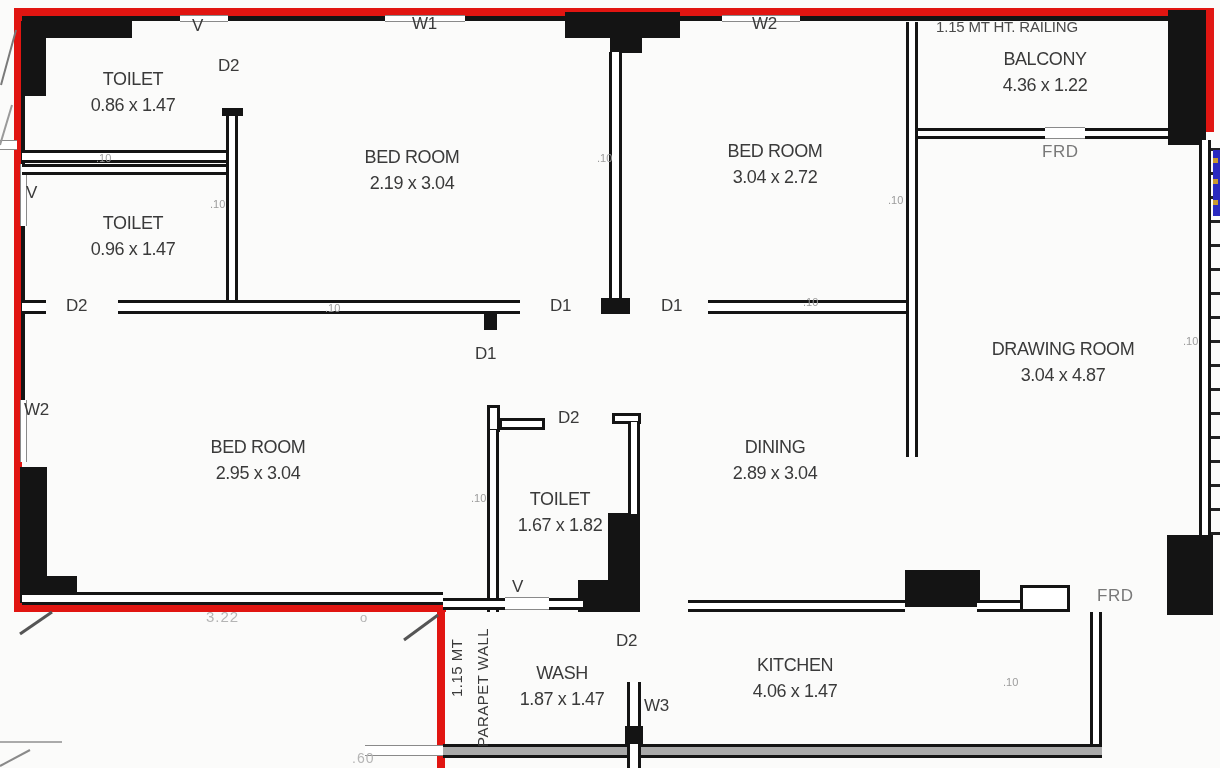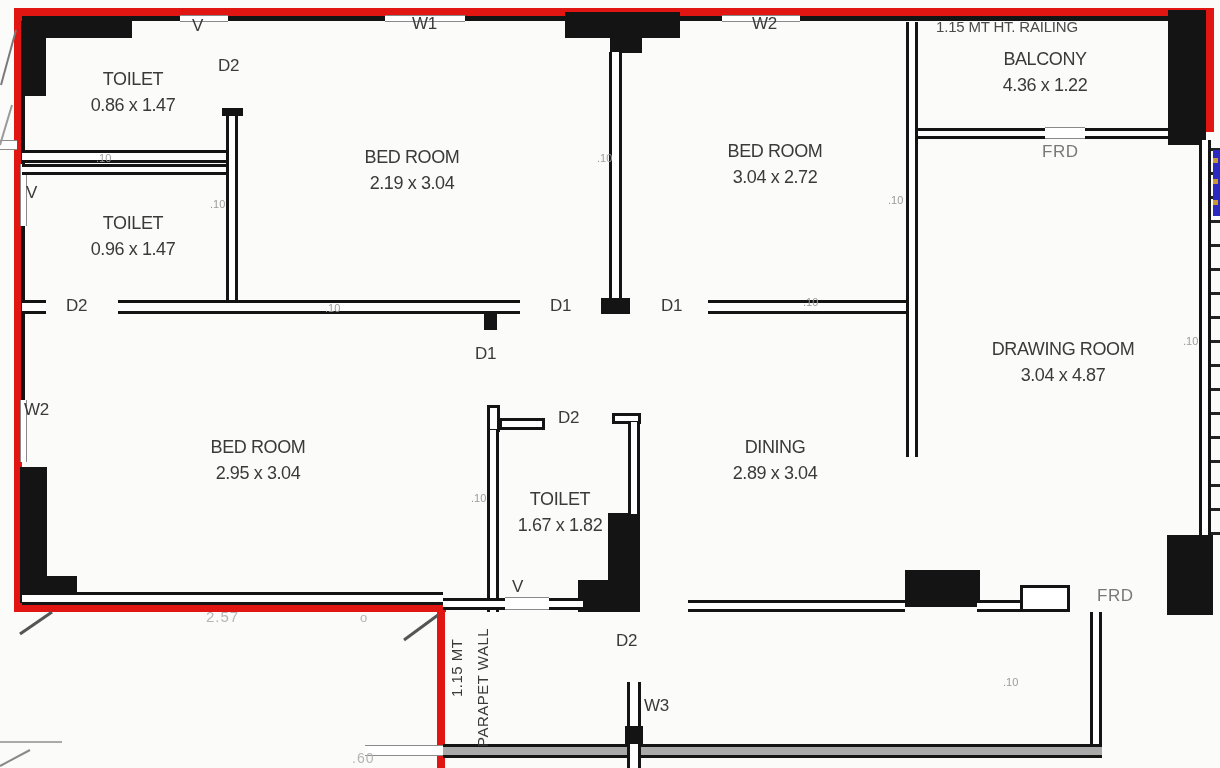--- a/index.html
+++ b/index.html
@@ -144,20 +144,28 @@
     <span>2.95 x 3.04</span>
   </div>
   <div class="room" style="left:560px;top:486px">
     <span>TOILET</span>
     <span>1.67 x 1.82</span>
   </div>
   <div class="room" style="left:775px;top:434px">
     <span>DINING</span>
     <span>2.89 x 3.04</span>
   </div>
+  <div class="room" style="left:562px;top:660px">
+    <span>WASH</span>
+    <span>1.87 x 1.47</span>
+  </div>
+  <div class="room" style="left:795px;top:652px">
+    <span>KITCHEN</span>
+    <span>4.06 x 1.47</span>
+  </div>
 
   <span class="mk" style="left:192px;top:16px">V</span>
   <span class="mk" style="left:218px;top:56px">D2</span>
   <span class="mk" style="left:412px;top:14px">W1</span>
   <span class="mk" style="left:752px;top:14px">W2</span>
   <span class="mk" style="left:26px;top:183px">V</span>
   <span class="mk" style="left:66px;top:296px">D2</span>
   <span class="mk" style="left:550px;top:296px">D1</span>
   <span class="mk" style="left:661px;top:296px">D1</span>
   <span class="mk" style="left:475px;top:344px">D1</span>
@@ -172,20 +180,20 @@
   <span class="d10" style="left:96px;top:152px">.10</span>
   <span class="d10" style="left:210px;top:198px">.10</span>
   <span class="d10" style="left:325px;top:302px">.10</span>
   <span class="d10" style="left:803px;top:296px">.10</span>
   <span class="d10" style="left:597px;top:152px">.10</span>
   <span class="d10" style="left:888px;top:194px">.10</span>
   <span class="d10" style="left:471px;top:492px">.10</span>
   <span class="d10" style="left:1183px;top:335px">.10</span>
   <span class="d10" style="left:1003px;top:676px">.10</span>
 
-  <span class="faint" style="left:206px;top:608px">2.57</span>
+  <span class="faint" style="left:206px;top:608px">3.22</span>
   <span class="faint" style="left:360px;top:610px;font-size:13px">o</span>
   <span class="faint" style="left:352px;top:750px;font-size:14px">.60</span>
 
   <div class="vert" style="left:448px;top:614px;width:20px;height:108px">1.15 MT</div>
   <div class="vert" style="left:474px;top:606px;width:22px;height:162px">PARAPET WALL</div>
 
 </div>
 
 </body></html>

